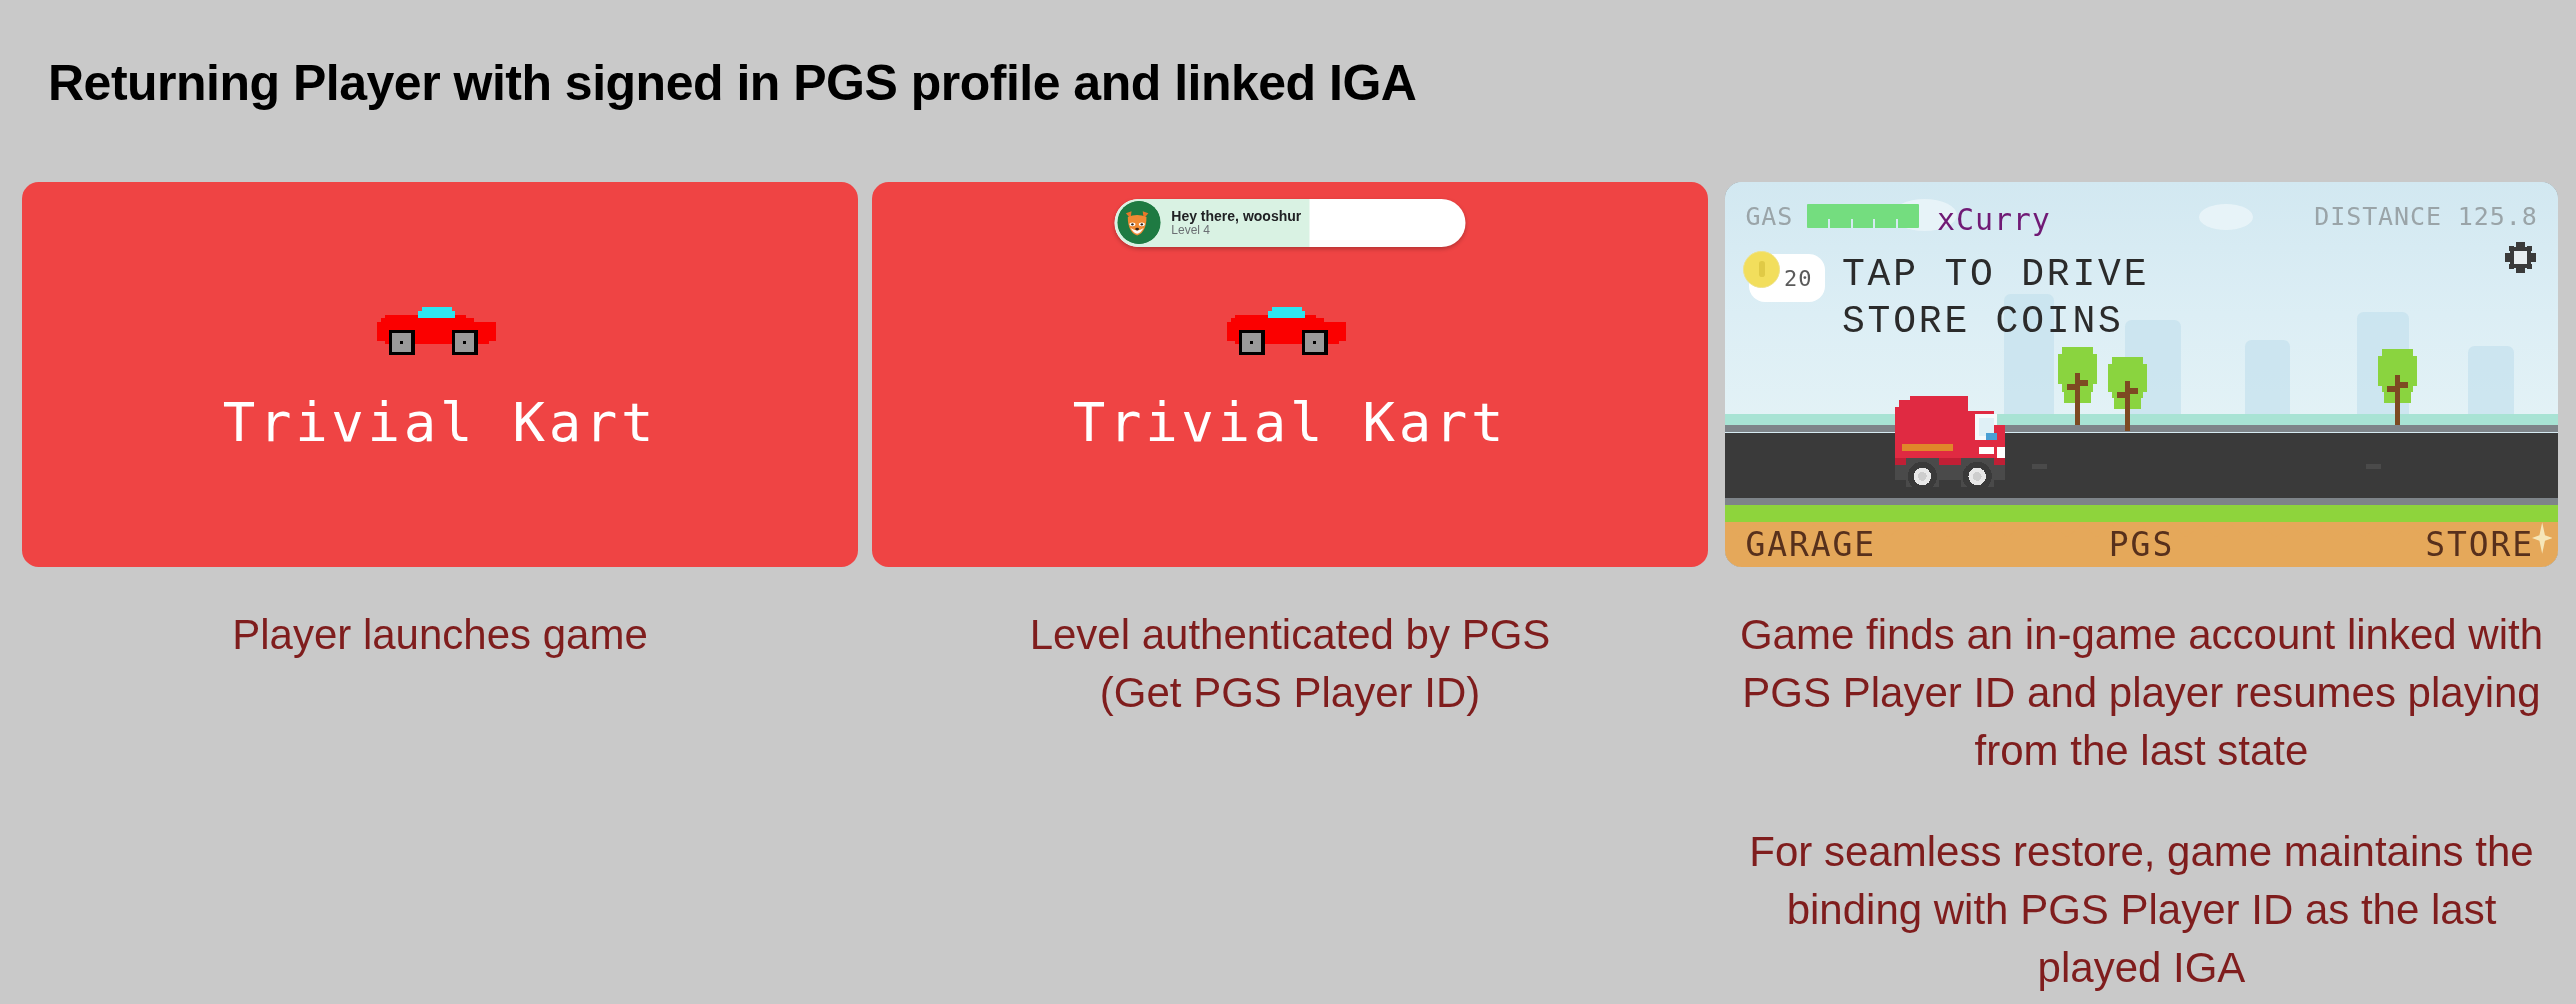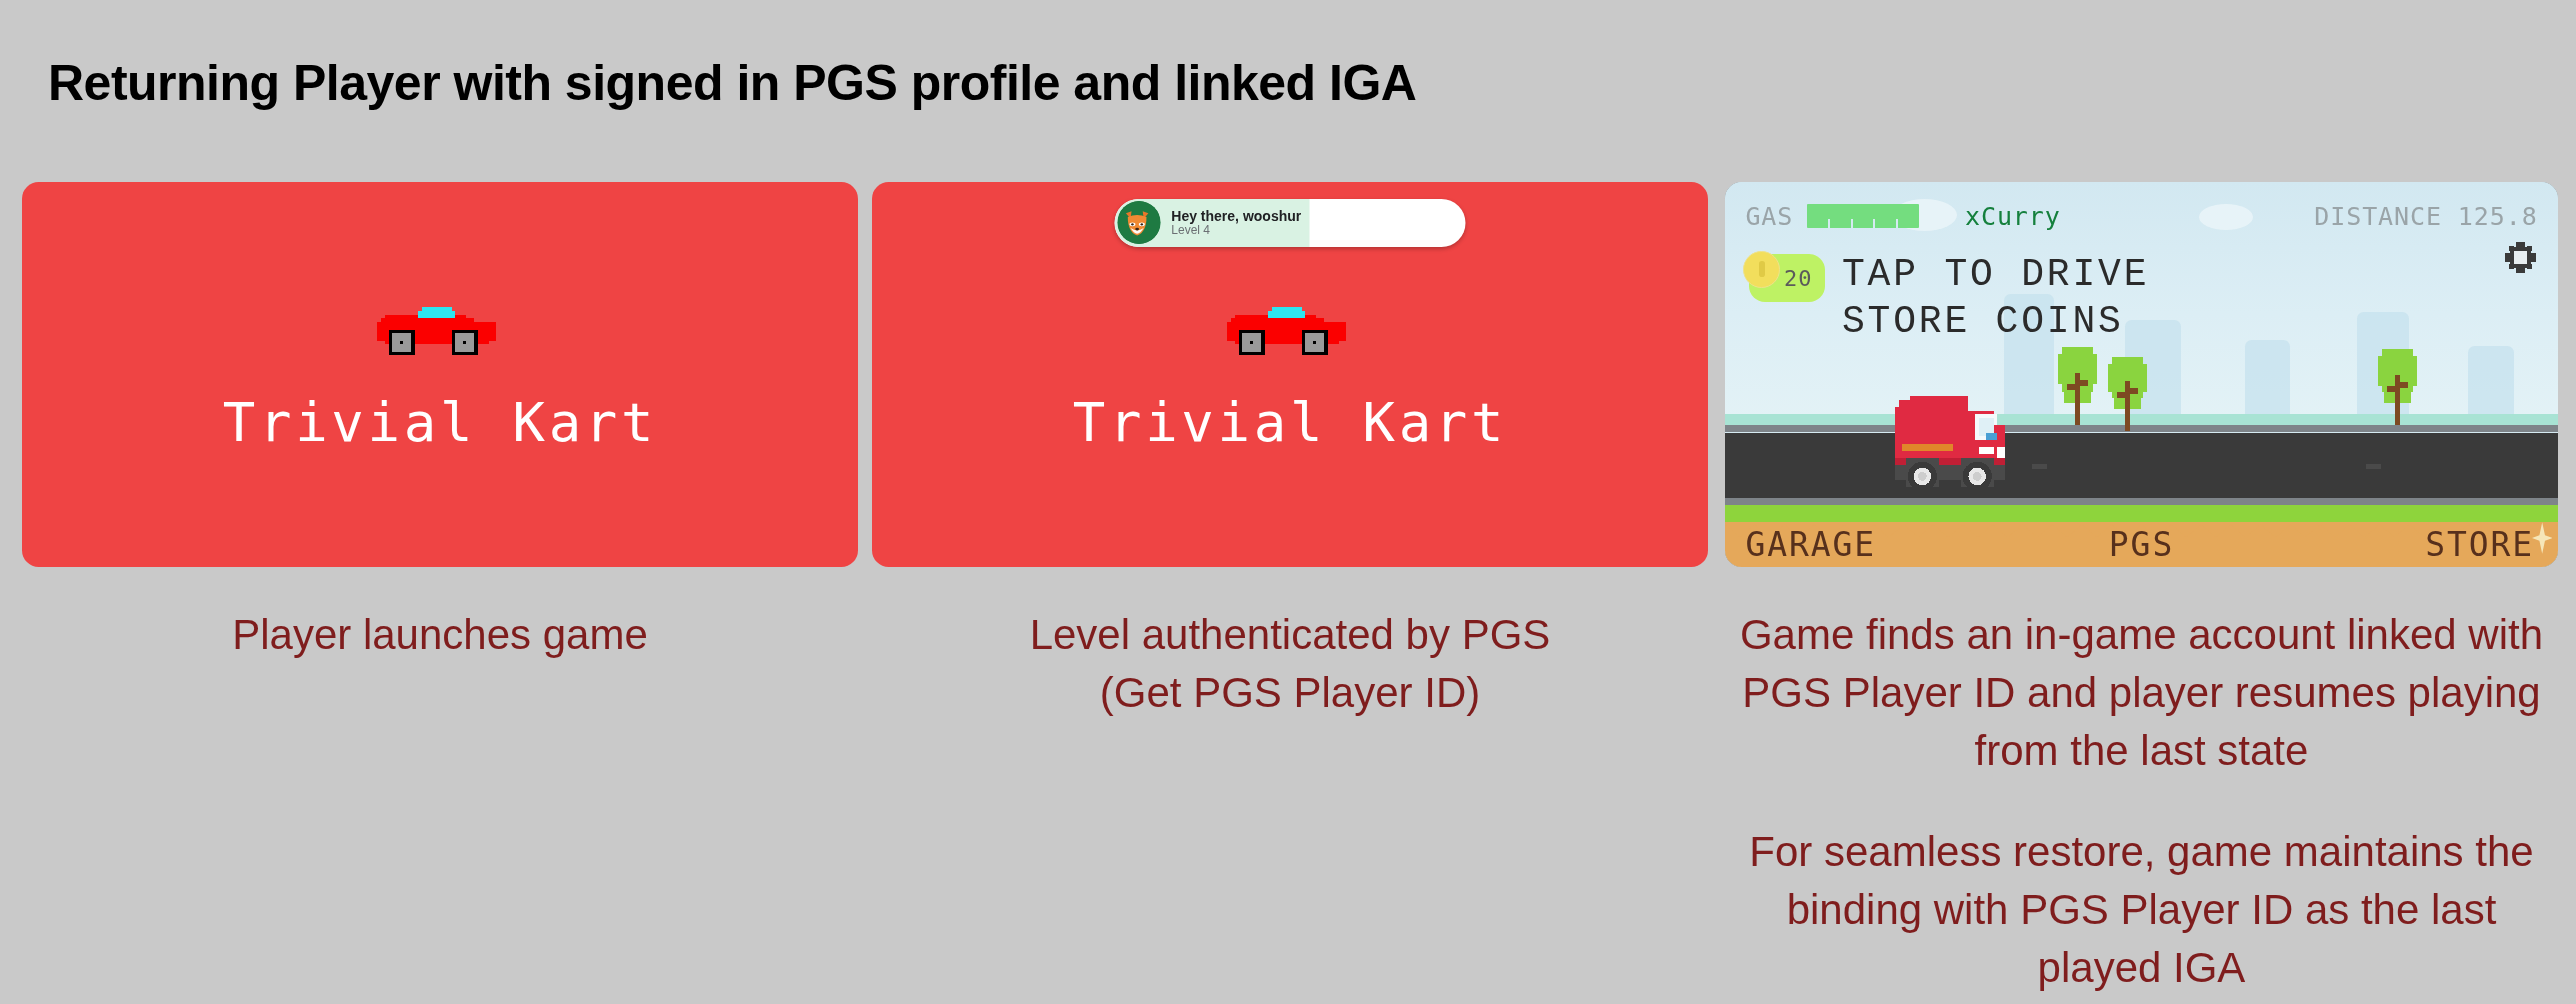--- a/index.html
+++ b/index.html
@@ -137,33 +137,33 @@
     width: 112px; height: 24px;
     background: #74dd7f;
     display: flex; align-items: flex-end;
     border-radius: 0.9px;
   }
   .gas-seg { flex: 1; height: 9.3px; border-right: 2.8px solid #d6eaf2; }
   .gas-seg:last-child { border-right: none; }
   .hud-player-name {
     position: absolute; left: 212px; top: 20.4px;
     font-family: "DejaVu Sans Mono", monospace;
-    font-size: 25px; color: #15803d; letter-spacing: 0.9px; white-space: nowrap; margin-left: 28px;
+    font-size: 30px; color: #701a75; letter-spacing: 0.9px; white-space: nowrap;
   }
   .hud-distance {
     position: absolute; right: 20.4px; top: 20.4px;
     font-family: "DejaVu Sans Mono", monospace;
     font-size: 25px; color: #9aa4a8; letter-spacing: 0.9px; white-space: nowrap;
   }
   .hud-gear { position: absolute; right: 20.4px; top: 58px; cursor: pointer; }
 
   .coin-pill {
     position: absolute; left: 24px; top: 72px;
     height: 48px; min-width: 72px;
-    background: #bef264;
+    background: #ffffff;
     border-radius: 16px;
     display: flex; align-items: center;
     padding-left: 35px; padding-right: 13px;
   }
   .coin-pill .coin {
     position: absolute; left: -5.6px; top: -2.8px;
     width: 37px; height: 37px; border-radius: 50%;
     background: #f2de5c; border: 1.9px solid #eee28a;
   }
   .coin-pill .coin::after {

